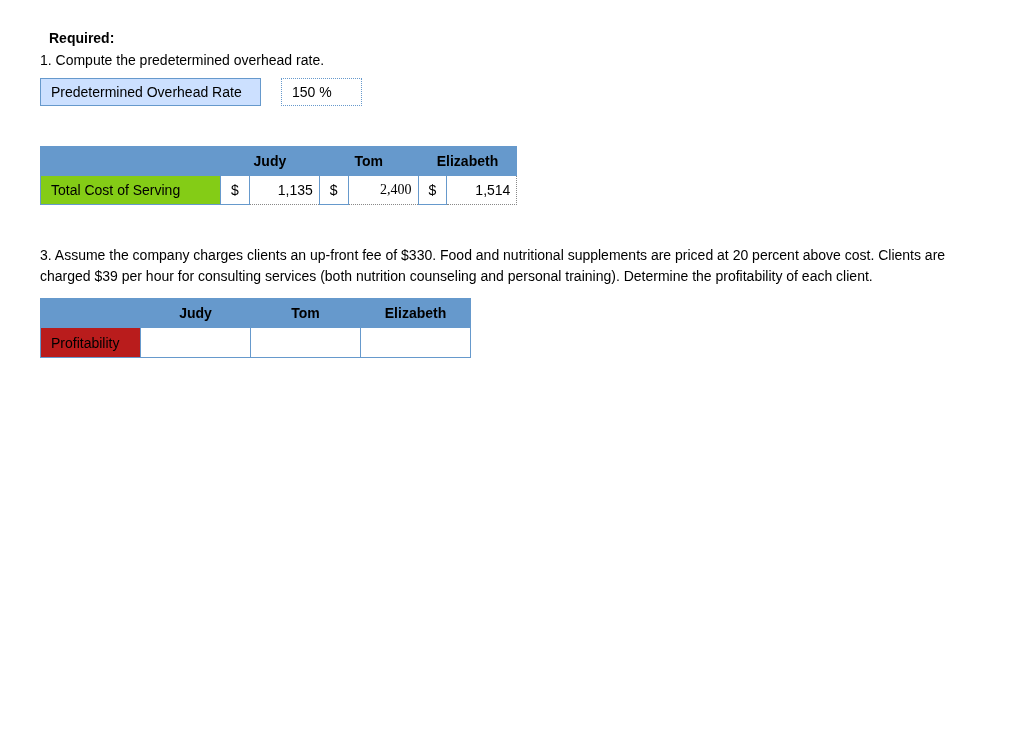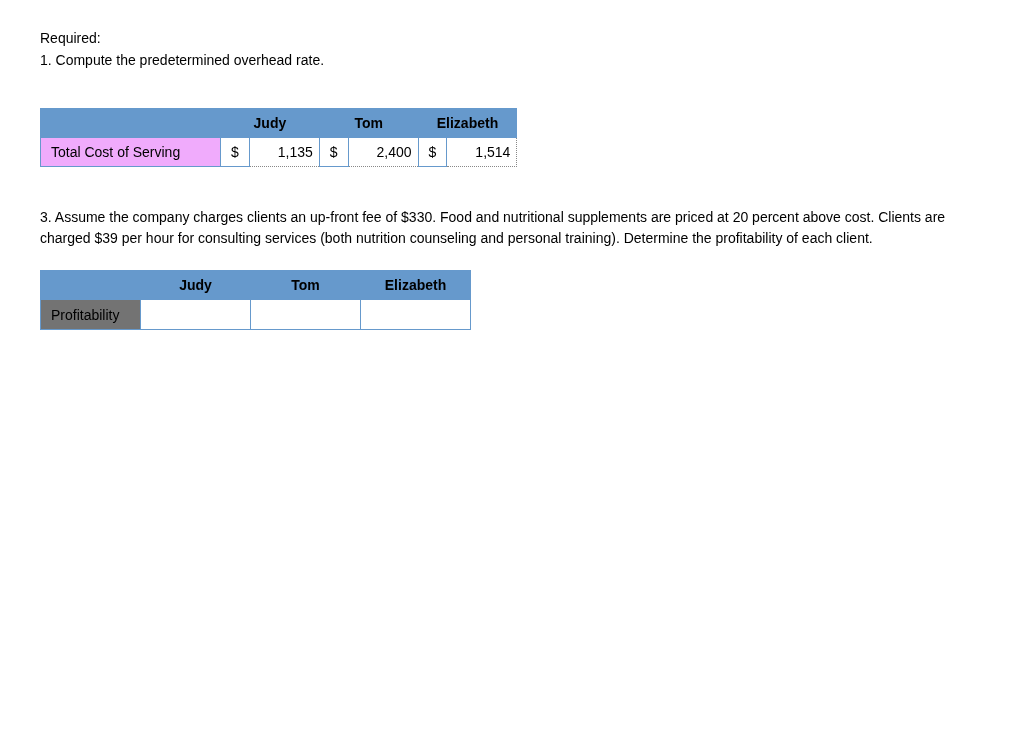--- a/index.html
+++ b/index.html
@@ -14,22 +14,23 @@
       background: #ffffff;
       color: #000000;
       padding: 30px 40px;
     }
 
     .section {
       margin-bottom: 40px;
     }
 
     .required-title {
-      font-weight: normal;
+      font-weight: bold;
       margin-bottom: 6px;
+      margin-left: 9px;
     }
 
     .question-label {
       font-weight: bold;
       margin-bottom: 14px;
     }
 
     
     .table-overhead {
       border-collapse: collapse;
@@ -69,21 +70,21 @@
       padding: 6px 14px;
       text-align: center;
     }
 
     .table-cost td {
       border: 1px solid #6699cc;
       padding: 6px 10px;
     }
 
     .table-cost .row-label {
-      background-color: #f0abfc;
+      background-color: #84cc16;
       min-width: 180px;
     }
 
     .table-cost .header-empty {
       background-color: #6699cc;
       min-width: 180px;
     }
 
     .table-cost .value-input {
       border: 1px dotted #6699cc;
@@ -106,40 +107,40 @@
       padding: 6px 14px;
       text-align: center;
     }
 
     .table-profit td {
       border: 1px solid #6699cc;
       padding: 6px 10px;
     }
 
     .table-profit .row-label {
-      background-color: #737373;
+      background-color: #b91c1c;
       min-width: 100px;
     }
 
     .table-profit .header-empty {
       background-color: #6699cc;
       min-width: 100px;
     }
 
     .table-profit .value-input {
       border-left: 1px solid #6699cc;
       border-right: 1px solid #6699cc;
       border-top: none;
       border-bottom: none;
       min-width: 110px;
       text-align: left;
     }
 
     .description-text {
-      margin-bottom: 21px;
+      margin-bottom: 11px;
       line-height: 1.5;
     }
 
     .cost-row td {
       vertical-align: middle;
     }
 
     .inline-flex {
       display: flex;
       align-items: center;
@@ -151,40 +152,54 @@
 
 <div class="section">
   <div class="required-title">
     <span>Required:</span>
   </div>
 
   <div style="">
     <span>1. Compute the predetermined overhead rate.</span>
   </div>
 
+  <table class="table-overhead">
+    <tbody>
+        <tr>
+      <td class="label-cell">Predetermined Overhead Rate</td>
+      <td style="border: none; width: 10px;"></td>
+      <td class="value-cell">
+        <span class="inline-flex">
+          <span>150</span>
+          <span style="margin-left: 2px;">%</span>
+        </span>
+      </td>
+    </tr>
+  </tbody>
+    </table>
 </div>
 
 <div class="section">
 
   <table class="table-cost">
     <thead>
       <tr>
         <th class="header-empty"></th>
         <th colspan="2">Judy</th>
         <th colspan="2">Tom</th>
         <th colspan="2">Elizabeth</th>
       </tr>
     </thead>
     <tbody>
       <tr class="cost-row">
         <td class="row-label">Total Cost of Serving</td>
         <td style="border: 1px solid #6699cc; width: 16px; text-align: center;">$</td>
         <td class="value-input" style="border: 1px dotted #888; text-align: right; padding-right: 6px; min-width: 70px;">1,135</td>
         <td style="border: 1px solid #6699cc; width: 16px; text-align: center;">$</td>
-        <td class="value-input" style="border: 1px dotted #888; text-align: right; padding-right: 6px; min-width: 70px;">2,400</td>
+        <td class="value-input" style="border: 1px dotted #888; text-align: right; padding-right: 6px; min-width: 70px; font-family: Liberation Serif, serif;">2,400</td>
         <td style="border: 1px solid #6699cc; width: 16px; text-align: center;">$</td>
         <td class="value-input" style="border: 1px dotted #888; text-align: right; padding-right: 6px; min-width: 70px;">1,514</td>
       </tr>
     </tbody>
   </table>
 </div>
 
 <div class="section">
   <div class="description-text">
     <span>3. Assume the company charges clients an up-front fee of $330. Food and nutritional supplements are priced at 20 percent above cost. Clients are charged $39 per hour for consulting services (both nutrition counseling and personal training). Determine the profitability of each client.</span>

